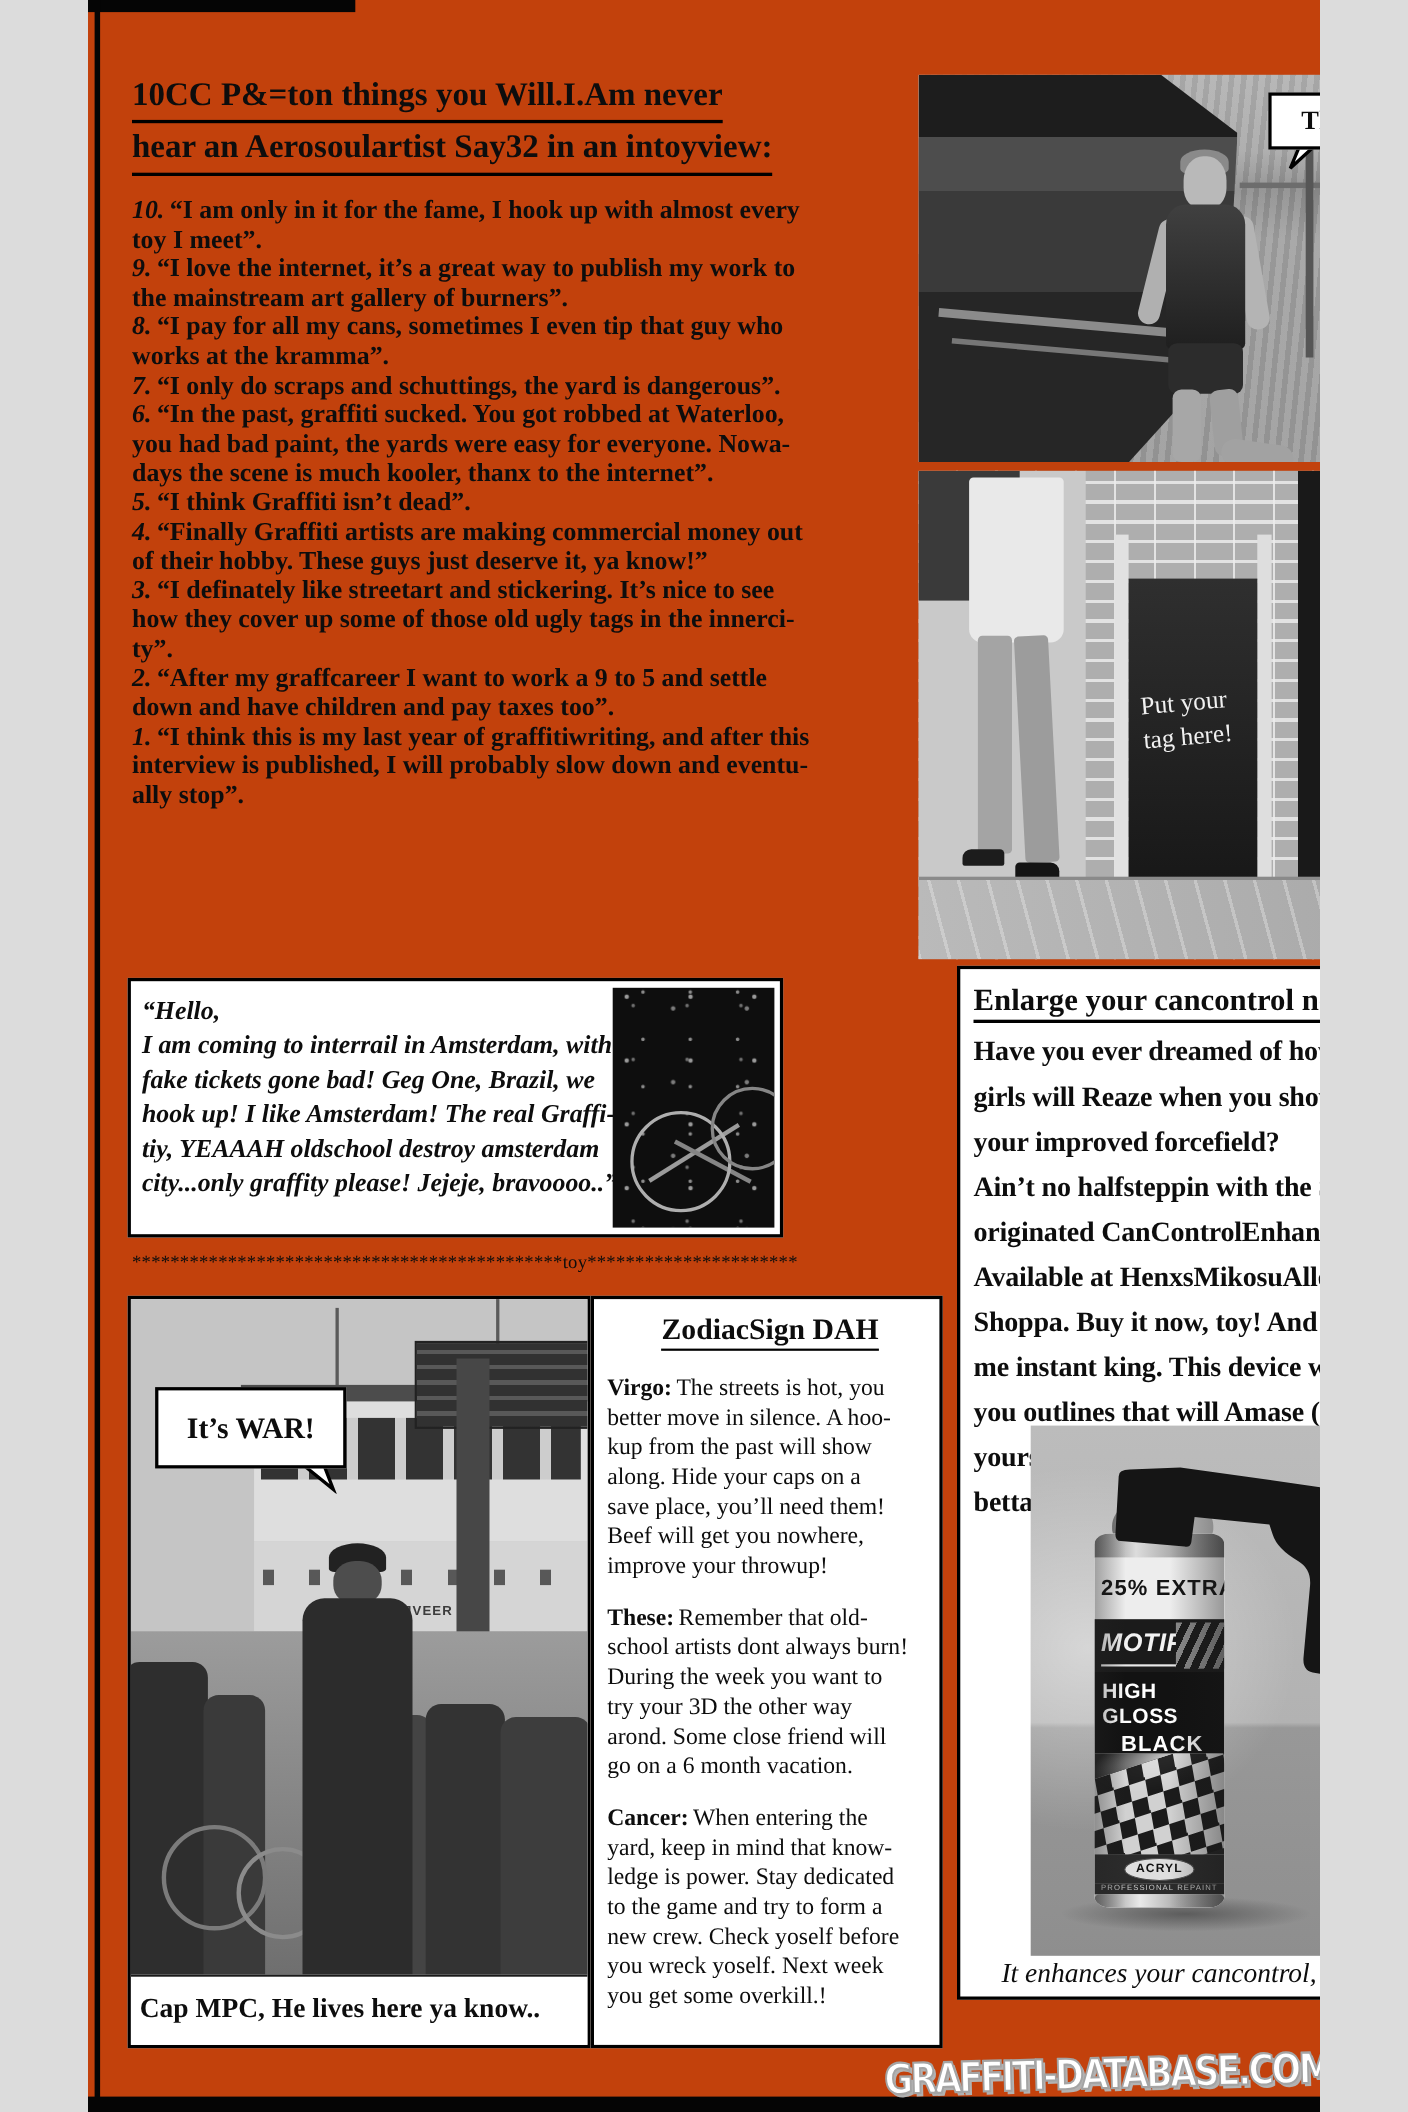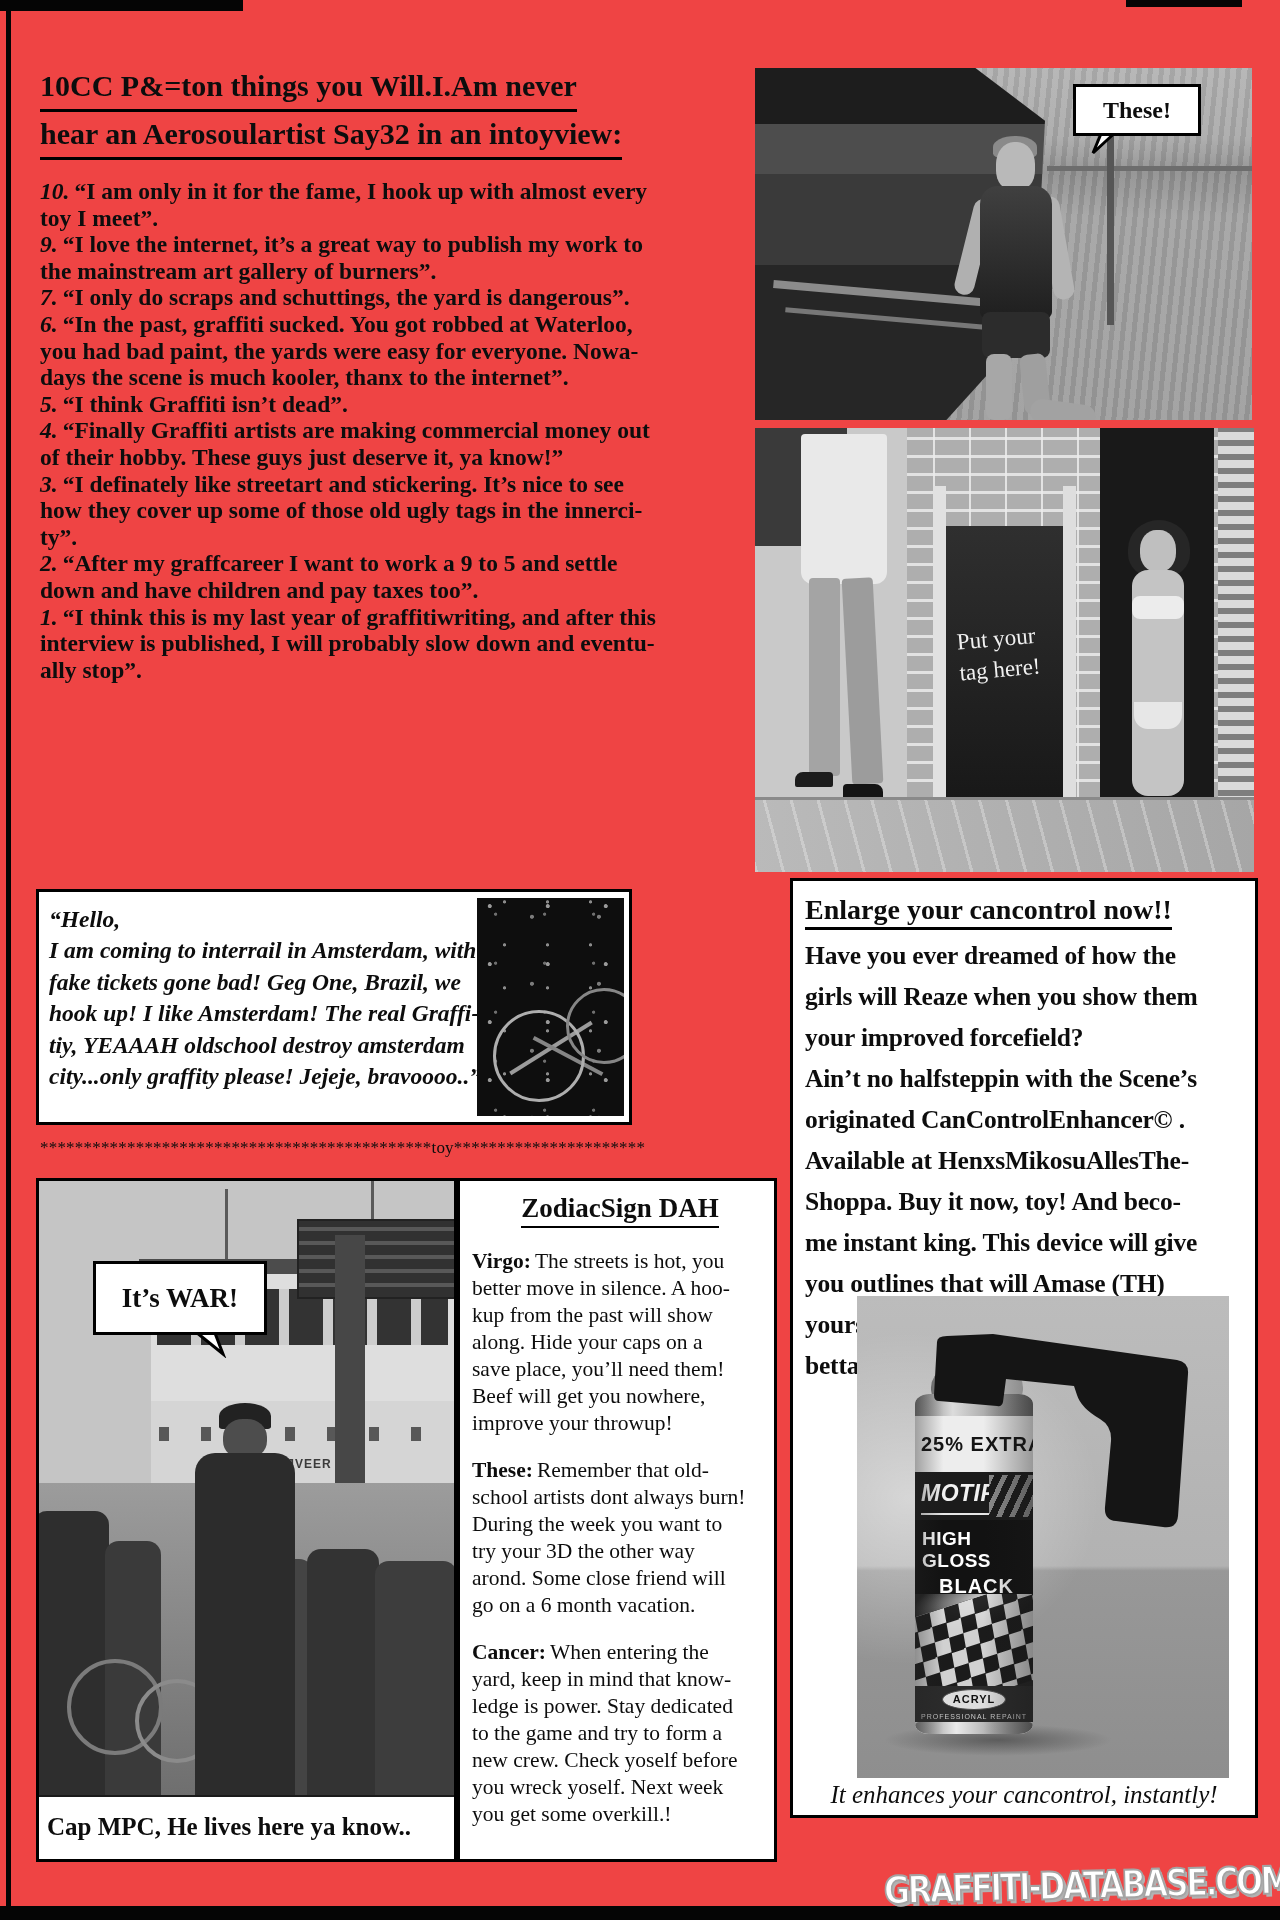--- a/index.html
+++ b/index.html
@@ -1,16 +1,16 @@
 <!DOCTYPE html>
 <html><head>
 <meta charset="utf-8">
 <style>
   html,body{margin:0;padding:0;background:#dcdcdc;}
-  .page{position:relative;width:1280px;height:1920px;margin:0 auto;background:#ef4444;
+  .page{position:relative;width:1120px;height:1920px;margin:0 auto;background:#c2410c;
         font-family:"Liberation Serif",serif;color:#0d0d0d;overflow:hidden;}
 
   
   .scan-top-left{position:absolute;left:0;top:0;width:243px;height:11px;background:#050505;}
   .scan-top-right{position:absolute;left:1126px;top:0;width:116px;height:7px;background:#050505;}
   .scan-left{position:absolute;left:6px;top:0;width:5px;height:1920px;background:#050505;}
   .scan-bottom{position:absolute;left:0;top:1906px;width:1280px;height:14px;background:#050505;}
 
   
   .article{position:absolute;left:40px;top:64px;width:606px;}
@@ -120,21 +120,21 @@
   .f3{left:212px;top:76px;width:62px;height:244px;background:#444;}
   .f4{left:268px;top:66px;width:72px;height:254px;background:#333;}
   .f5{left:336px;top:78px;width:82px;height:242px;background:#3d3d3d;}
   .wheel{position:absolute;border-radius:50%;border:4px solid #7b7b7b;}
   .w1{left:28px;top:478px;width:88px;height:88px;}
   .w2{left:96px;top:498px;width:76px;height:76px;border-color:#8b8b8b;}
   .war-central{position:absolute;left:150px;top:222px;width:112px;height:398px;}
   .c-cap{position:absolute;left:30px;top:0;width:52px;height:26px;background:#222;border-radius:50% 50% 10% 10%;}
   .c-head{position:absolute;left:34px;top:16px;width:44px;height:40px;background:#4d4d4d;border-radius:45%;}
   .c-body{position:absolute;left:6px;top:50px;width:100px;height:348px;background:#2c2c2c;border-radius:20px 20px 0 0;}
-  .war-bubble{left:22px;top:80px;width:168px;height:68px;font-size:27px;margin-left:32px;}
+  .war-bubble{left:22px;top:80px;width:168px;height:68px;font-size:27px;}
 
   
   .zodiac-box{position:absolute;left:457px;top:1178px;width:320px;height:684px;border:3px solid #000;background:#fff;box-sizing:border-box;padding:10px 6px 0 12px;}
   .zodiac-title{text-align:center;font-size:27px;font-weight:bold;margin-top:2px;}
   .zodiac-title span{display:inline-block;border-bottom:2.5px solid #000;padding-bottom:2px;}
   .zodiac-entry{margin:20px 0 0 0;font-size:21.5px;line-height:27px;white-space:nowrap;}
   .zodiac-entry .sign{font-weight:bold;padding-right:4px;}
 
   
   .ad-box{position:absolute;left:790px;top:878px;width:468px;height:940px;border:3px solid #000;background:#fff;box-sizing:border-box;}
@@ -190,20 +190,21 @@
   <div class="scan-top-right"></div>
   <div class="scan-left"></div>
   <div class="scan-bottom"></div>
 
   <div class="article">
     <div class="title-line"><span>10CC P&amp;=ton things you Will.I.Am never</span></div>
     <div class="title-line"><span>hear an Aerosoulartist Say32 in an intoyview:</span></div>
     <div class="items">
       <p class="item"><span class="num">10.</span><span>“I am only in it for the fame, I hook up with almost every<br>toy I meet”.</span></p>
       <p class="item"><span class="num">9.</span><span>“I love the internet, it’s a great way to publish my work to<br>the mainstream art gallery of burners”.</span></p>
+      <p class="item"><span class="num">8.</span><span>“I pay for all my cans, sometimes I even tip that guy who<br>works at the kramma”.</span></p>
       <p class="item"><span class="num">7.</span><span>“I only do scraps and schuttings, the yard is dangerous”.</span></p>
       <p class="item"><span class="num">6.</span><span>“In the past, graffiti sucked. You got robbed at Waterloo,<br>you had bad paint, the yards were easy for everyone. Nowa-<br>days the scene is much kooler, thanx to the internet”.</span></p>
       <p class="item"><span class="num">5.</span><span>“I think Graffiti isn’t dead”.</span></p>
       <p class="item"><span class="num">4.</span><span>“Finally Graffiti artists are making commercial money out<br>of their hobby. These guys just deserve it, ya know!”</span></p>
       <p class="item"><span class="num">3.</span><span>“I definately like streetart and stickering. It’s nice to see<br>how they cover up some of those old ugly tags in the innerci-<br>ty”.</span></p>
       <p class="item"><span class="num">2.</span><span>“After my graffcareer I want to work a 9 to 5 and settle<br>down and have children and pay taxes too”.</span></p>
       <p class="item"><span class="num">1.</span><span>“I think this is my last year of graffitiwriting, and after this<br>interview is published, I will probably slow down and eventu-<br>ally stop”.</span></p>
     </div>
   </div>
 

